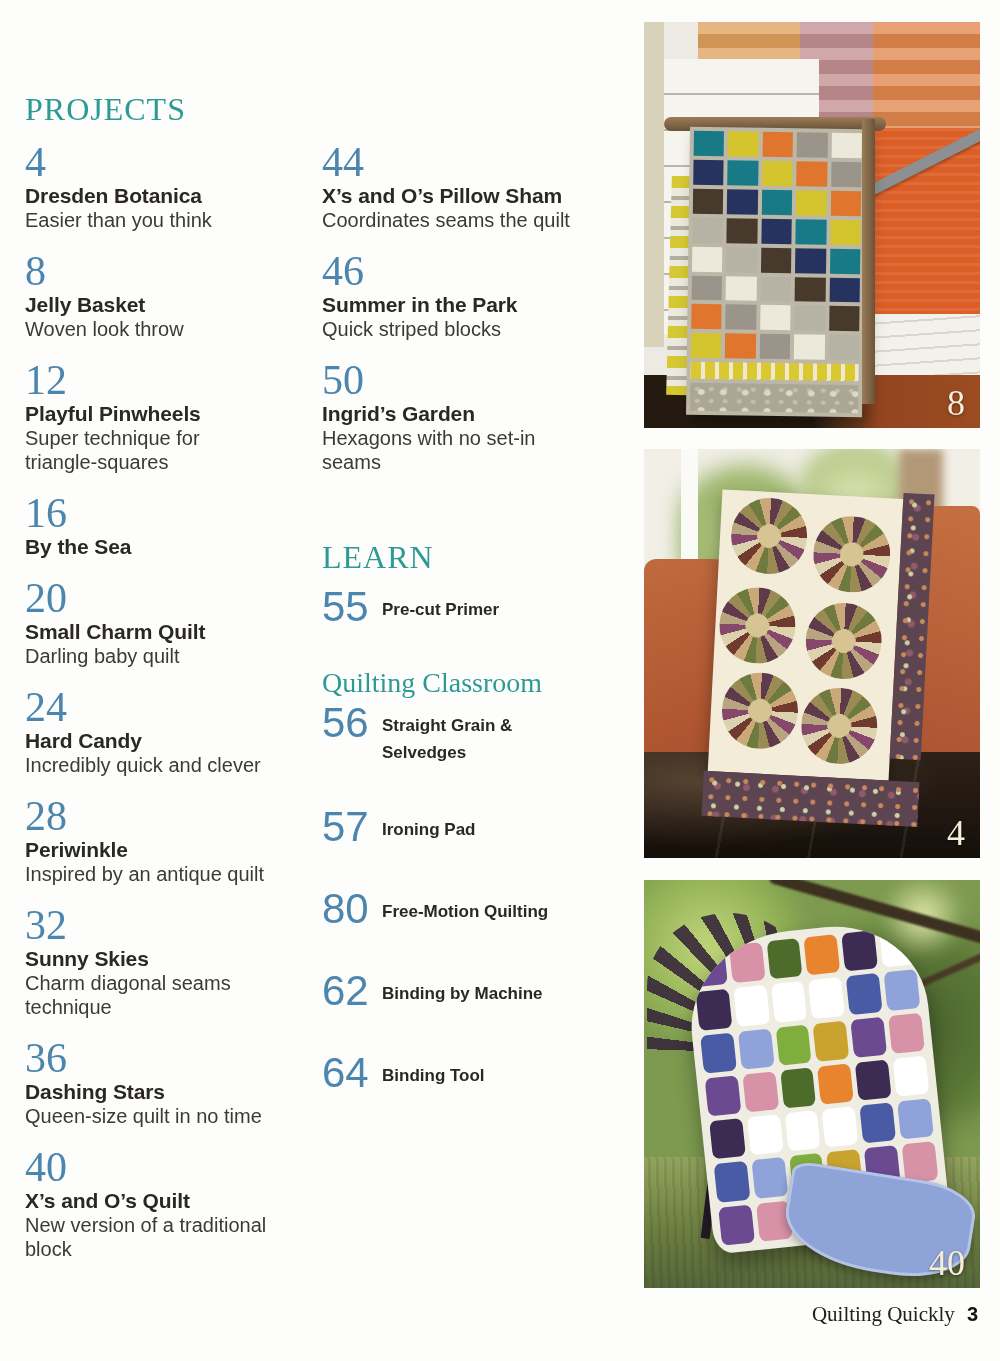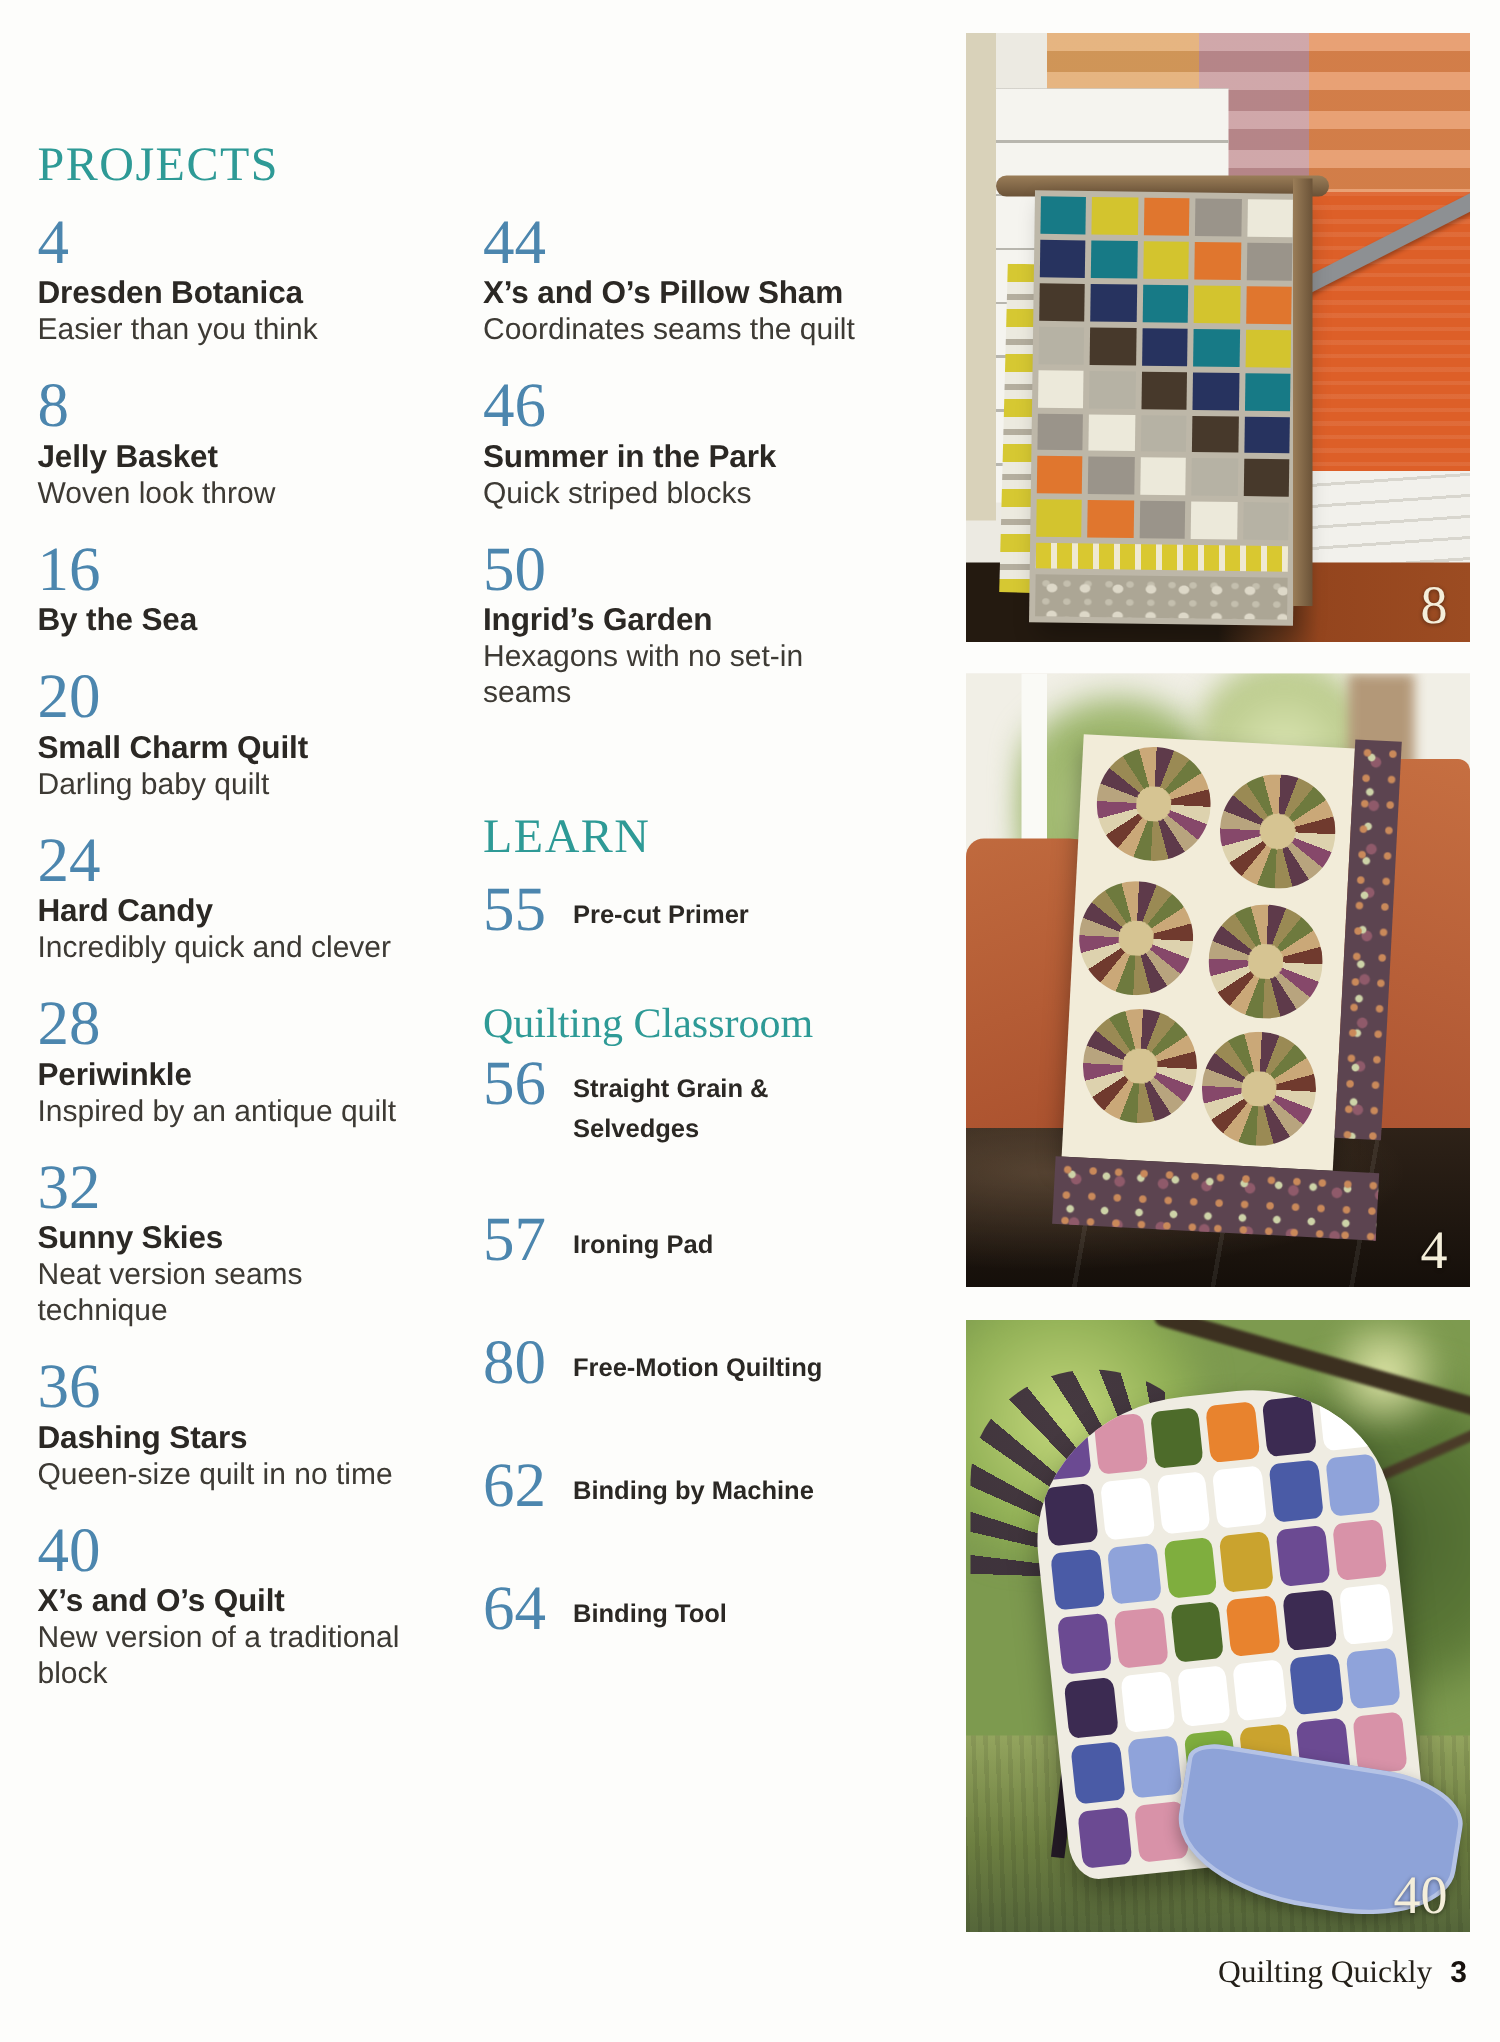--- a/index.html
+++ b/index.html
@@ -20,21 +20,21 @@
   .learn-heading{margin:64px 0 10px 0;}
   .classroom-heading{font-family:"Liberation Serif",serif;font-weight:normal;
     font-size:28px;line-height:30px;color:var(--teal);margin:0 0 4px 0;}
 
   .toc-entry{margin:0 0 17px 0;}
   .toc-num{font-family:"Liberation Serif",serif;font-size:42px;line-height:44px;color:var(--blue);}
   .toc-title{font-weight:bold;font-size:21px;line-height:24px;color:var(--title);letter-spacing:-0.1px;}
   .toc-sub{font-size:20px;line-height:24px;color:var(--body);white-space:pre-line;}
 
   .learn-row{display:flex;align-items:flex-start;margin:0 0 40px 0;}
-  .learn-num{font-family:Liberation Serif, serif;font-size:42px;line-height:42px;color:var(--blue);min-width:52px;}
+  .learn-num{font-family:Liberation Sans, sans-serif;font-size:42px;line-height:42px;color:var(--blue);min-width:52px;}
   .learn-label{font-weight:bold;font-size:17px;line-height:27px;color:var(--title);
     padding-top:10px;margin-left:8px;white-space:pre-line;}
 
   
   .footer{position:absolute;top:1302px;right:22px;display:flex;align-items:baseline;gap:12px;}
   .footer-title{font-family:"Liberation Serif",serif;font-size:21px;color:#242019;}
   .footer-page{font-weight:bold;font-size:20px;color:#17120e;}
 
   
   .photos{position:absolute;left:644px;top:22px;width:336px;}
@@ -144,20 +144,26 @@
       <div class="toc-num">4</div>
       <div class="toc-title">Dresden Botanica</div>
       <div class="toc-sub">Easier than you think</div>
     </div>
     <div class="toc-entry">
       <div class="toc-num">8</div>
       <div class="toc-title">Jelly Basket</div>
       <div class="toc-sub">Woven look throw</div>
     </div>
     <div class="toc-entry">
+      <div class="toc-num">12</div>
+      <div class="toc-title">Playful Pinwheels</div>
+      <div class="toc-sub">Super technique for
+triangle-squares</div>
+    </div>
+    <div class="toc-entry">
       <div class="toc-num">16</div>
       <div class="toc-title">By the Sea</div>
     </div>
     <div class="toc-entry">
       <div class="toc-num">20</div>
       <div class="toc-title">Small Charm Quilt</div>
       <div class="toc-sub">Darling baby quilt</div>
     </div>
     <div class="toc-entry">
       <div class="toc-num">24</div>
@@ -165,21 +171,21 @@
       <div class="toc-sub">Incredibly quick and clever</div>
     </div>
     <div class="toc-entry">
       <div class="toc-num">28</div>
       <div class="toc-title">Periwinkle</div>
       <div class="toc-sub">Inspired by an antique quilt</div>
     </div>
     <div class="toc-entry">
       <div class="toc-num">32</div>
       <div class="toc-title">Sunny Skies</div>
-      <div class="toc-sub">Neat version seams
+      <div class="toc-sub">Charm diagonal seams
 technique</div>
     </div>
     <div class="toc-entry">
       <div class="toc-num">36</div>
       <div class="toc-title">Dashing Stars</div>
       <div class="toc-sub">Queen-size quilt in no time</div>
     </div>
     <div class="toc-entry">
       <div class="toc-num">40</div>
       <div class="toc-title">X’s and O’s Quilt</div>

